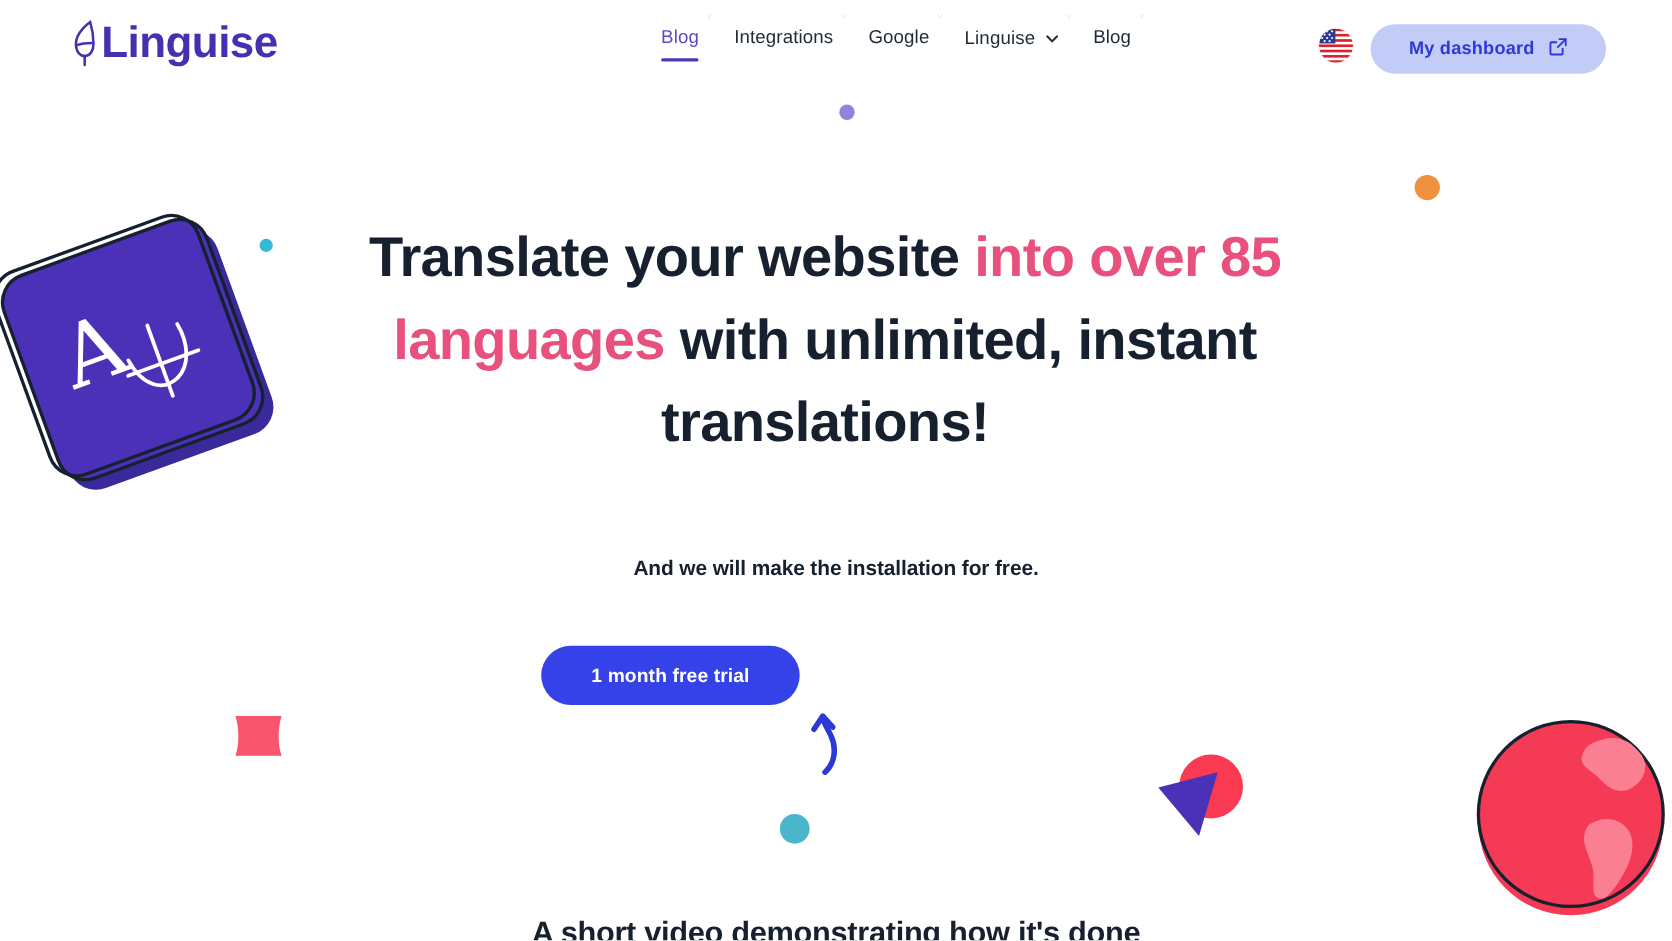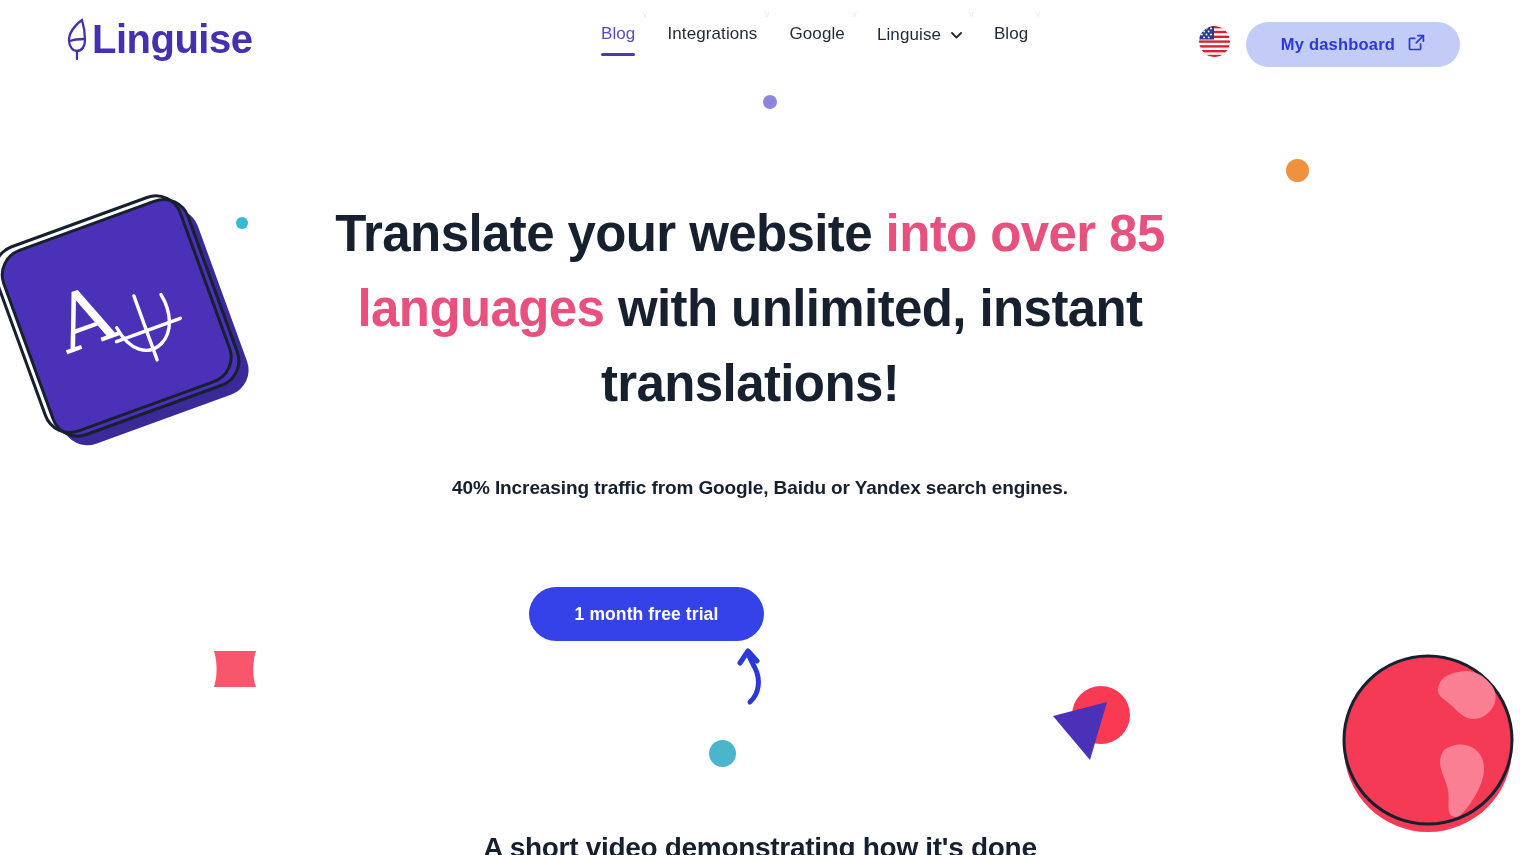--- a/index.html
+++ b/index.html
@@ -151,21 +151,21 @@
     text-align: center;
     font-size: 19px;
     line-height: 30px;
     font-weight: 700;
     color: #16202e;
     letter-spacing: -0.1px;
   }
 
   .cta-row {
     position: absolute;
-    left: 529px;
+    left: 492px;
     top: 587px;
     display: flex;
     gap: 16px;
   }
   .btn-primary {
     width: 235px;
     height: 54px;
     border: none;
     border-radius: 27px;
     background: #3442e8;
@@ -388,21 +388,22 @@
                    C106 138, 94 124, 104 110 Z"></path>
         </g>
       </svg>
     </div>
 
     <h1 class="hero-title">
       <span>Translate your website </span><span class="hl">into over 85 languages</span><span> with unlimited, instant translations!</span>
     </h1>
 
     <p class="hero-sub">
-      <span>40% Increasing traffic from Google, Baidu or Yandex search engines.</span><br>
+      <br>
+      <span>And we will make the installation for free.</span>
     </p>
 
     <div class="cta-row">
       <button class="btn-primary">1 month free trial</button>
     </div>
 
 
     <h2 class="video-caption">A short video demonstrating how it's done</h2>
 
   </section>

